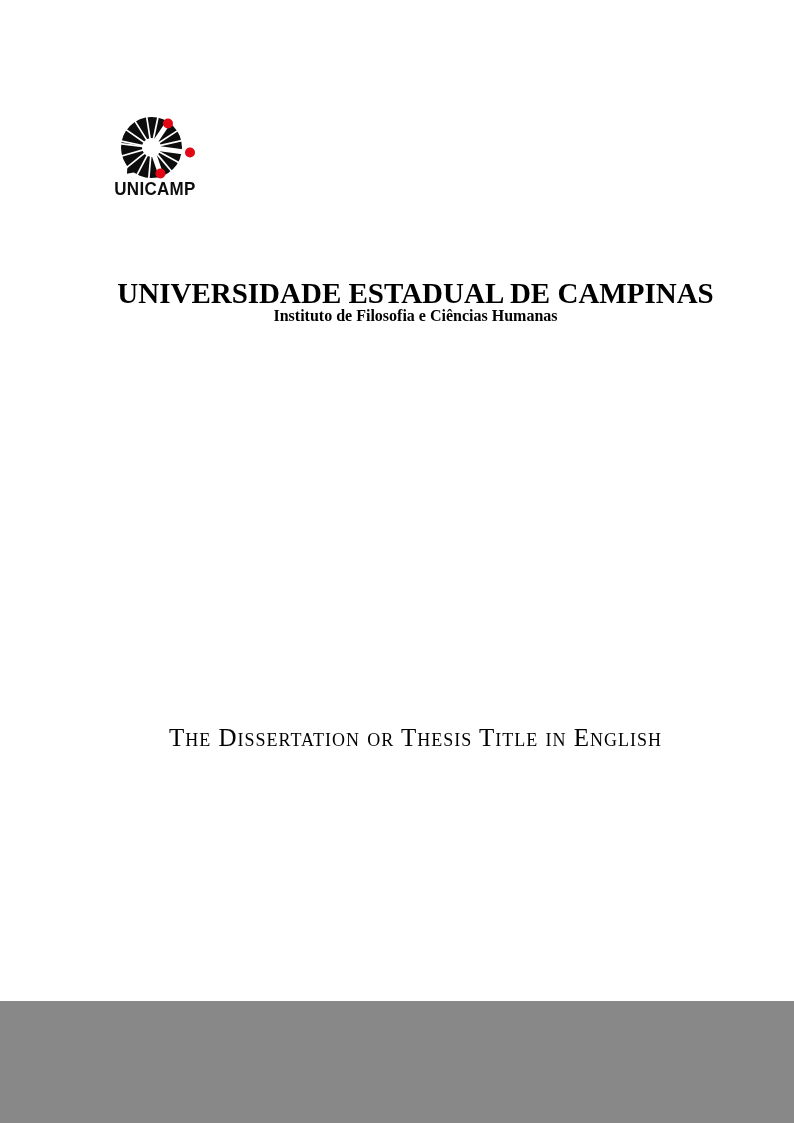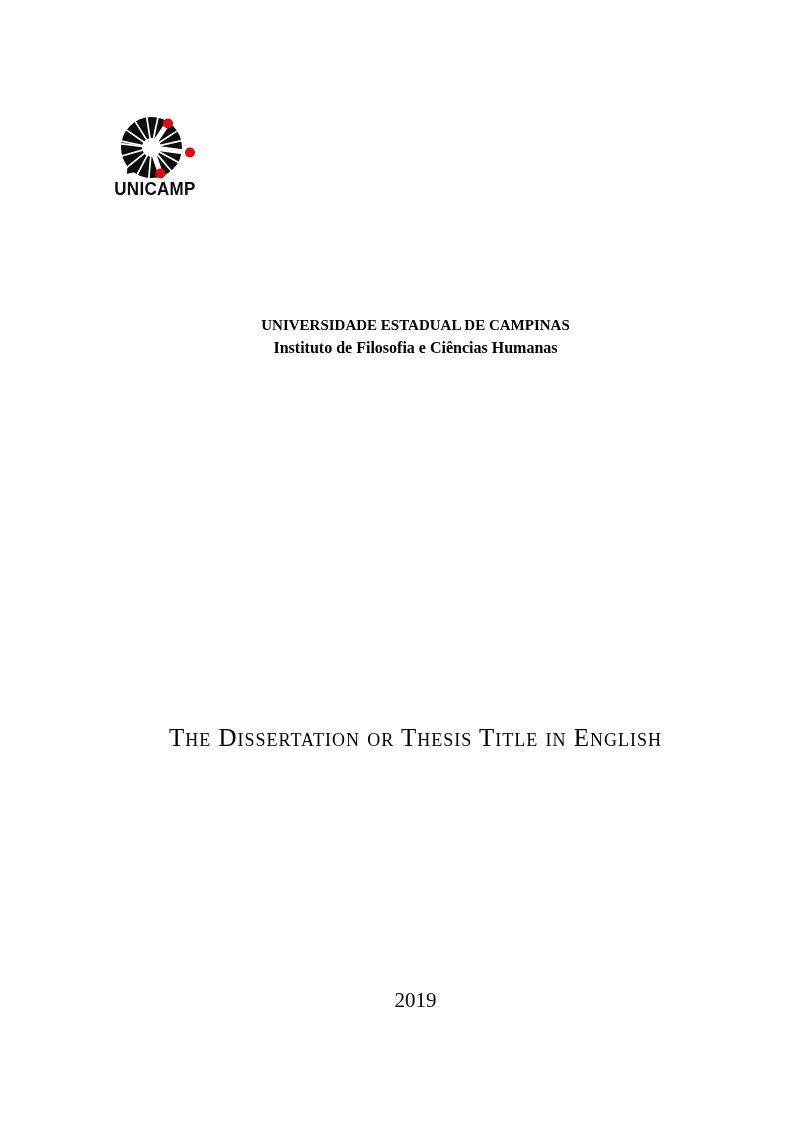--- a/index.html
+++ b/index.html
@@ -5,42 +5,42 @@
   :root {
     --emblem-color: #0d0d0d;
     --dot-color: #e30613;
     --text-color: #000000;
     --page-bg: #ffffff;
   }
   * { margin:0; padding:0; box-sizing:border-box; }
   html,body { background:#888; }
   .page {
     position:relative;
-    width:794px; height:1123px;
+    width:794px; height:1001px;
     margin:0 auto;
     background:var(--page-bg);
     font-family:"Liberation Serif", "DejaVu Serif", serif;
     color:var(--text-color);
     overflow:hidden;
   }
   
   .logo { position:absolute; left:109px; top:108px; width:92px; height:96px; }
   .logo svg { display:block; position:absolute; left:2px; top:0; }
   .wordmark {
     position:absolute; left:0; top:72px; width:92px;
     text-align:center;
     font-family:"Liberation Sans", "DejaVu Sans", sans-serif;
     font-weight:bold; font-size:17px; letter-spacing:0.3px;
     color:var(--emblem-color);
     transform:scaleY(1.04);
   }
   
   .cblock { position:absolute; left:113px; width:605px; text-align:center; }
   .institution { top:282px; font-weight:bold; }
-  .university  { font-size:15px; line-height:23px;margin-top:32px; }
+  .university  { font-size:29px; line-height:23px; }
   .institute   { font-size:16px; line-height:22px; }
   .author      { top:474px; font-size:26px; font-weight:bold; letter-spacing:0.5px; }
   .thesis-title{ font-size:25px; font-variant:small-caps; letter-spacing:1px; line-height:1.2; }
   .title-pt    { top:598px; }
   .title-en    { top:723px; }
   .imprint     { top:988px; font-size:21px; line-height:25px; }
 </style>
 </head>
 <body>
 
@@ -87,16 +87,15 @@
   <div class="cblock institution">
     <div class="university">UNIVERSIDADE ESTADUAL DE CAMPINAS</div>
     <div class="institute">Instituto de Filosofia e Ciências Humanas</div>
   </div>
 
 
 
   <div class="cblock thesis-title title-en">The Dissertation or Thesis Title in English</div>
 
   <div class="cblock imprint">
-    <div>2019</div>
   </div>
 
 </div>
 
 </body></html>

